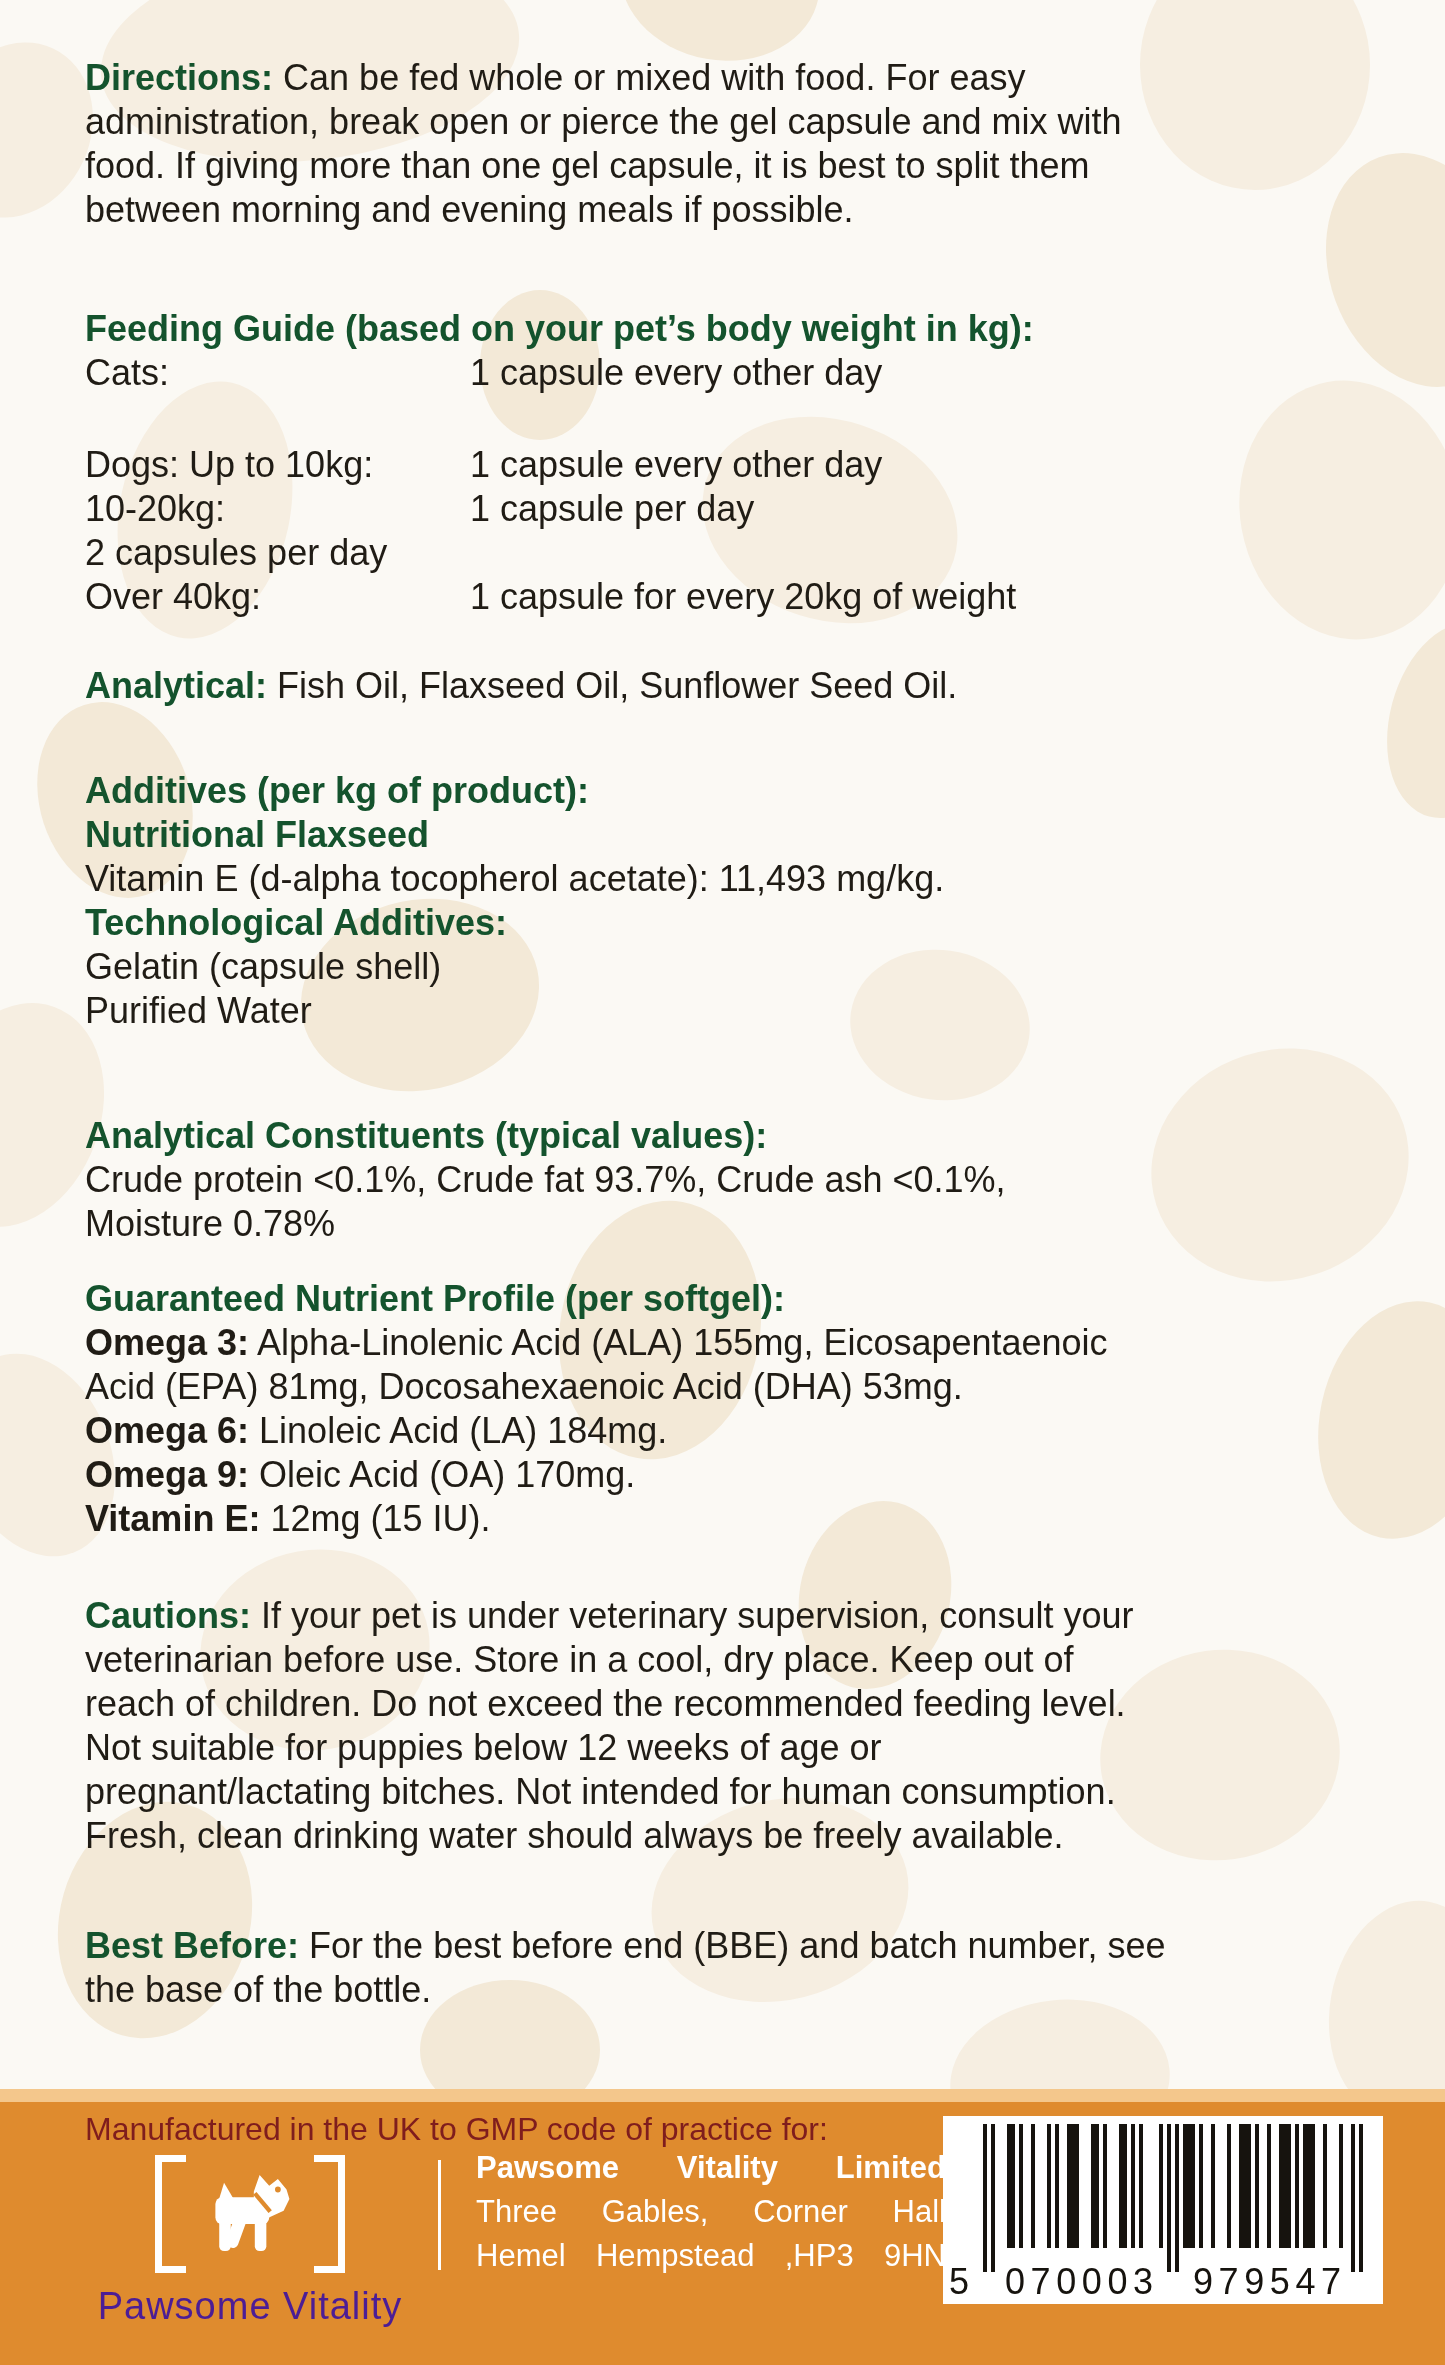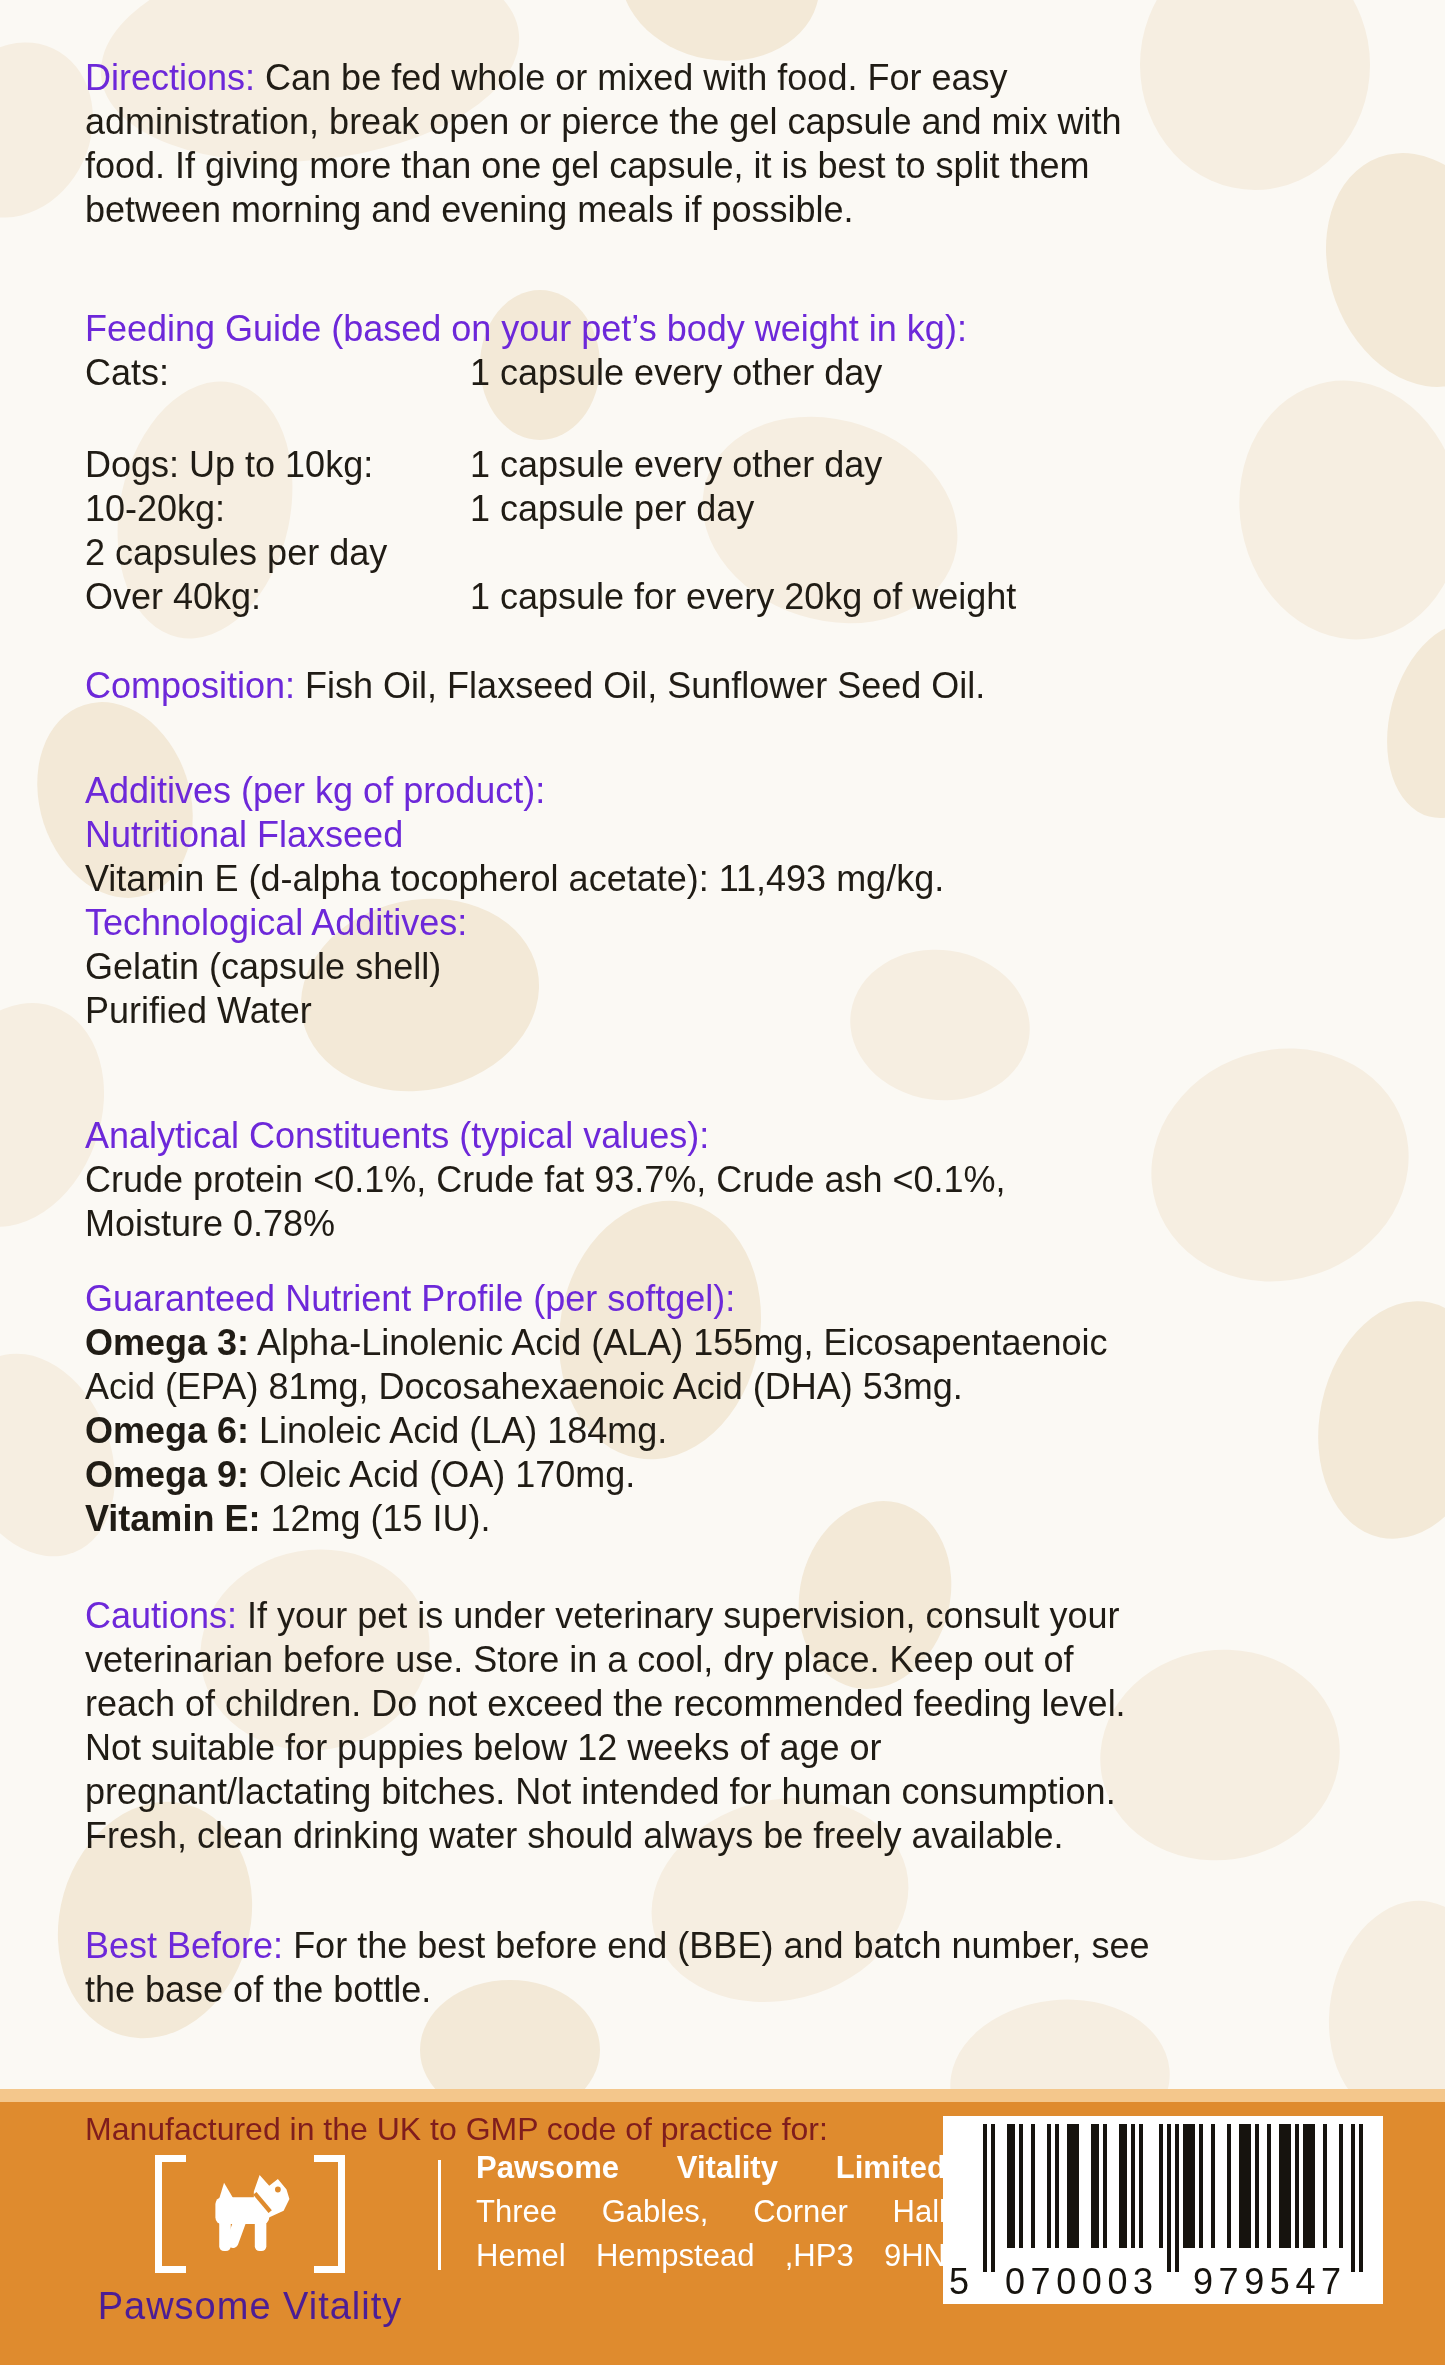--- a/index.html
+++ b/index.html
@@ -2,21 +2,21 @@
 <html><head>
 <meta charset="utf-8">
 <style>
   html,body{margin:0;padding:0;background:#FBF9F4;}
   .label{position:relative;width:1445px;height:2365px;background:#FBF9F4;overflow:hidden;
          font-family:"Liberation Sans",sans-serif;color:#201C15;font-size:36px;line-height:44px;}
   .paw-bg{position:absolute;inset:0;z-index:0;}
   .blob{position:absolute;border-radius:50%;background:#F6EEE1;}
   .b2{background:#F3E9D7;}
   .content{position:relative;z-index:1;padding:56px 60px 0 85px;}
-  .h{color:#6d28d9;font-weight:400;}
+  .h{color:#14532d;font-weight:700;}
   .b{font-weight:700;}
   .para{white-space:pre-line;margin:0;}
   .hline{margin:0;}
   .feeding{margin-top:75px;}
   .fg-row{display:grid;grid-template-columns:385px 1fr;}
   .row-gap{margin-top:48px;}
   .composition{margin-top:45px;}
   .additives{margin-top:61px;}
   .analytical{margin-top:81px;}
   .nutrient{margin-top:31px;}
@@ -98,21 +98,21 @@
       </div>
       <div class="fg-row">
         <span>2 capsules per day</span>
       </div>
       <div class="fg-row">
         <span>Over 40kg:</span>
         <span>1 capsule for every 20kg of weight</span>
       </div>
     </div>
 
-    <p class="para composition"><span class="h">Composition:</span> <span>Fish Oil, Flaxseed Oil, Sunflower Seed Oil.</span></p>
+    <p class="para composition"><span class="h">Analytical:</span> <span>Fish Oil, Flaxseed Oil, Sunflower Seed Oil.</span></p>
 
     <div class="additives">
       <div class="h hline">Additives (per kg of product):</div>
       <div class="h hline">Nutritional Flaxseed</div>
       <div>Vitamin E (d-alpha tocopherol acetate): 11,493 mg/kg.</div>
       <div class="h hline">Technological Additives:</div>
       <div>Gelatin (capsule shell)</div>
       <div>Purified Water</div>
     </div>
 

